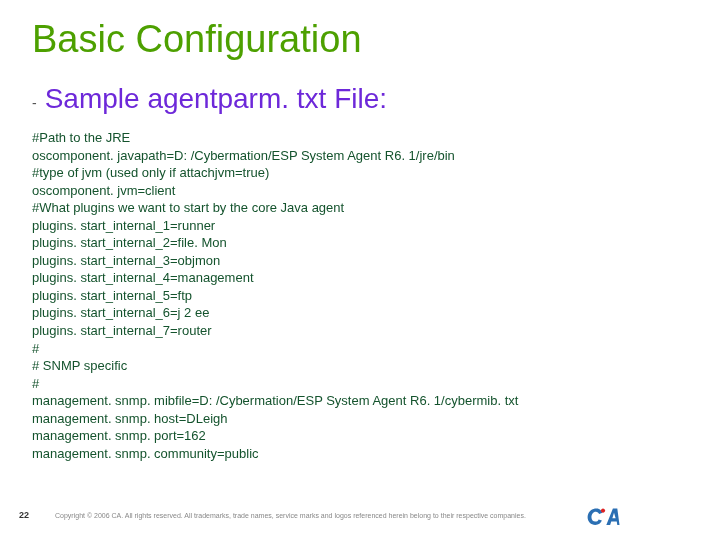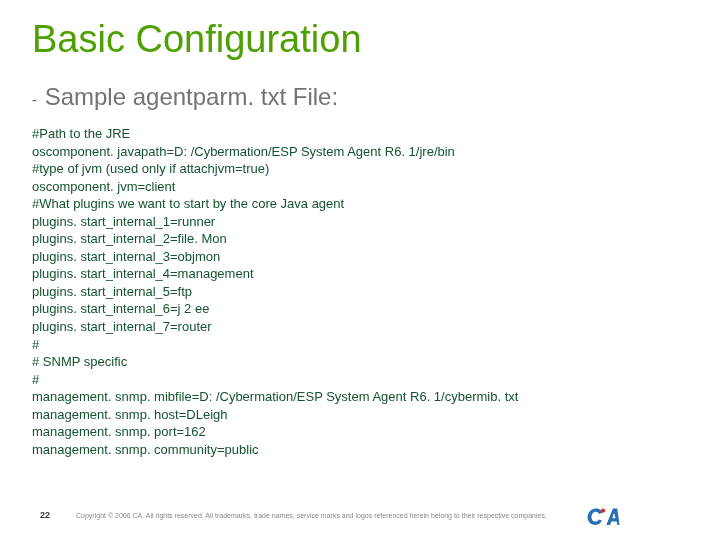--- a/index.html
+++ b/index.html
@@ -33,33 +33,33 @@
     gap: 8px;
     margin-bottom: 14px;
   }
   .dash {
     font-size: 14px;
     color: #555;
     line-height: 1;
     padding-top: 10px;
   }
   .subtitle {
-    font-size: 24px;
-    color: #737373;
+    font-size: 28px;
+    color: #6d28d9;
     font-weight: 400;
   }
   .body-text {
     font-size: 13px;
     line-height: 1.35;
     color: #14532d;
     white-space: pre-line;
   }
   .footer {
     position: absolute;
-    left: 40px;
+    left: 19px;
     right: 32px;
     bottom: 14px;
     display: flex;
     align-items: center;
     justify-content: space-between;
   }
   .page-num {
     font-size: 9px;
     font-weight: bold;
     color: #333;

